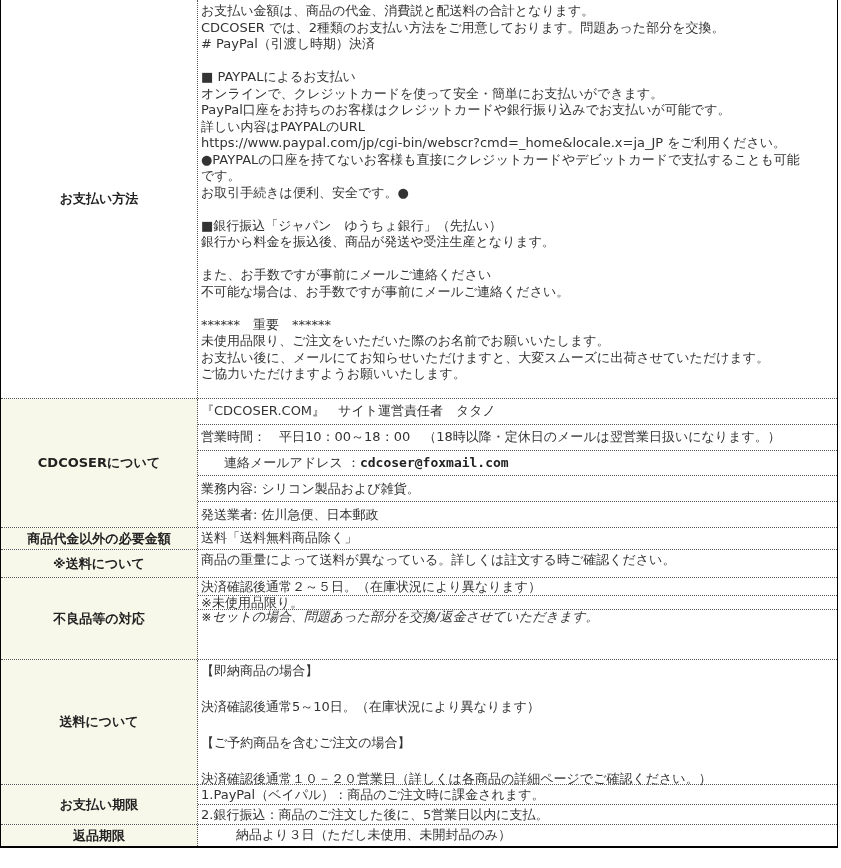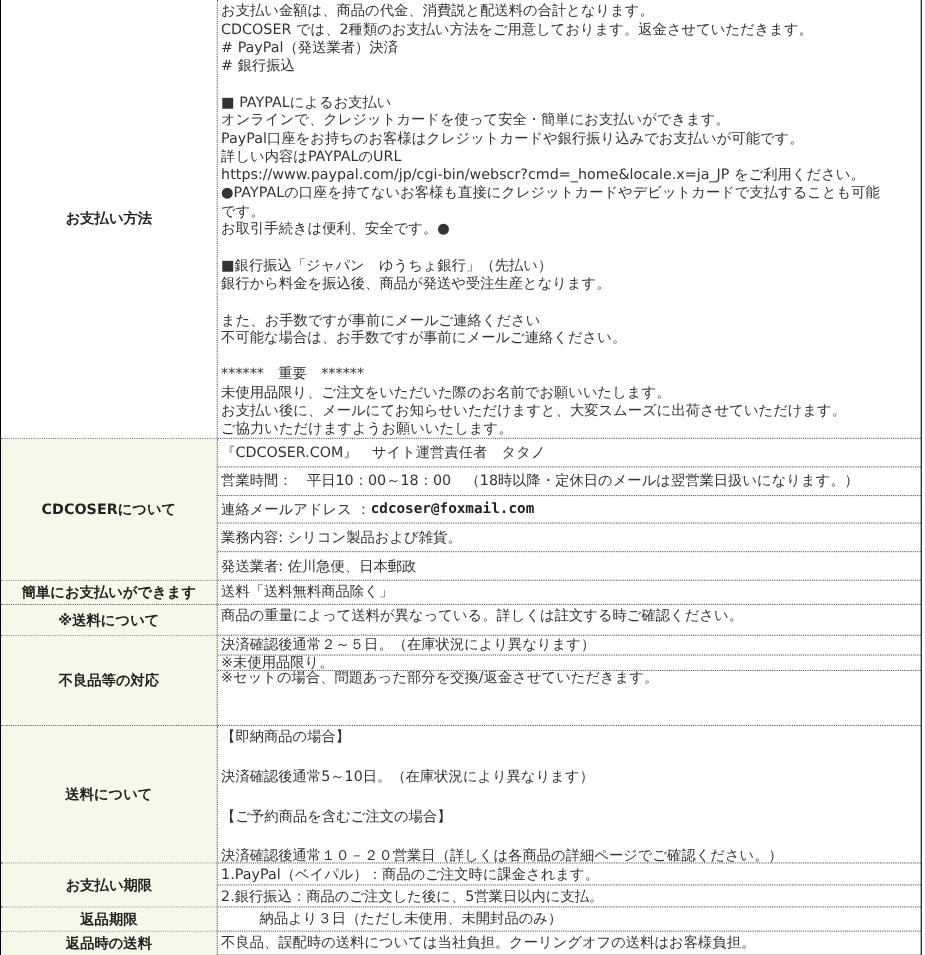--- a/index.html
+++ b/index.html
@@ -42,47 +42,46 @@
   .sec1 .cell { flex: 1; white-space: nowrap; }
 
   .sec2 { height: 22px; }
   .sec3 { height: 28px; }
 
   .sec4 { height: 82px; }
   .sec4 .cell { line-height: 15px; }
   .sec4 .c0 { height: 36px; }
   .sec4 .c1 { height: 18px; white-space: nowrap; }
   .sec4 .c2 { height: 14px; line-height: 12px; white-space: nowrap; }
-  .sec4 .c3 { flex: 1; line-height: 12px; white-space: nowrap; }
+  .sec4 .c3 { flex: 1; line-height: 12px; white-space: nowrap; font-style: italic; }
 
   .sec5 { height: 125px; }
   .sec5 .content { padding: 2px 4px 0 3px; }
   .sec5 .line { line-height: 18px; min-height: 18px; white-space: nowrap; }
 
   .sec6 { height: 40px; }
   .sec6 .cell { flex: 1; white-space: nowrap; }
 
   .sec7 { height: 22px; gap: 35px; }
   .sec8 { height: 22px; }
 
   .email { font-family: "DejaVu Sans Mono", "Liberation Mono", monospace; font-weight: bold; color: #222222; }
-  .hl { white-space: nowrap; }
+  .hl { white-space: nowrap; margin-left: 23px; }
 </style>
 </head>
 <body>
 
 <div class="table">
 
   <div class="section sec0">
     <div class="hcell">お支払い方法</div>
     <div class="content">
       <div class="line">お支払い金額は、商品の代金、消費説と配送料の合計となります。</div>
-      <div class="line">CDCOSER では、2種類のお支払い方法をご用意しております。返金させていただきます。</div>
-      <div class="line"># PayPal（発送業者）決済</div>
-      <div class="line"># 銀行振込</div>
+      <div class="line">CDCOSER では、2種類のお支払い方法をご用意しております。問題あった部分を交換。</div>
+      <div class="line"># PayPal（引渡し時期）決済</div>
       <div class="line"></div>
       <div class="line">■ PAYPALによるお支払い</div>
       <div class="line">オンラインで、クレジットカードを使って安全・簡単にお支払いができます。</div>
       <div class="line">PayPal口座をお持ちのお客様はクレジットカードや銀行振り込みでお支払いが可能です。</div>
       <div class="line">詳しい内容はPAYPALのURL</div>
       <div class="line">https://www.paypal.com/jp/cgi-bin/webscr?cmd=_home&amp;locale.x=ja_JP をご利用ください。</div>
       <div class="line">●PAYPALの口座を持てないお客様も直接にクレジットカードやデビットカードで支払することも可能</div>
       <div class="line">です。</div>
       <div class="line">お取引手続きは便利、安全です。●</div>
       <div class="line"></div>
@@ -107,21 +106,21 @@
       <div class="cell vcenter">
           <span class="hl">連絡メールアドレス ： </span>
           <b class="email">cdcoser@foxmail.com</b>
         </div>
       <div class="cell vcenter">業務内容: シリコン製品および雑貨。</div>
       <div class="cell vcenter">発送業者: 佐川急便、日本郵政</div>
     </div>
   </div>
 
   <div class="section sec2">
-    <div class="hcell">簡単にお支払いができます</div>
+    <div class="hcell">商品代金以外の必要金額</div>
     <div class="content">
       <div class="cell vcenter">送料「送料無料商品除く」</div>
     </div>
   </div>
 
   <div class="section sec3">
     <div class="hcell">※送料について</div>
     <div class="content">
       <div class="cell vcenter">商品の重量によって送料が異なっている。詳しくは註文する時ご確認ください。</div>
     </div>
@@ -157,20 +156,14 @@
     </div>
   </div>
 
   <div class="section sec7">
     <div class="hcell">返品期限</div>
     <div class="content">
       <div class="cell vcenter">納品より３日（ただし未使用、未開封品のみ）</div>
     </div>
   </div>
 
-  <div class="section sec8">
-    <div class="hcell">返品時の送料</div>
-    <div class="content">
-      <div class="cell vcenter">不良品、誤配時の送料については当社負担。クーリングオフの送料はお客様負担。</div>
-    </div>
-  </div>
 
 </div>
 
 </body></html>

